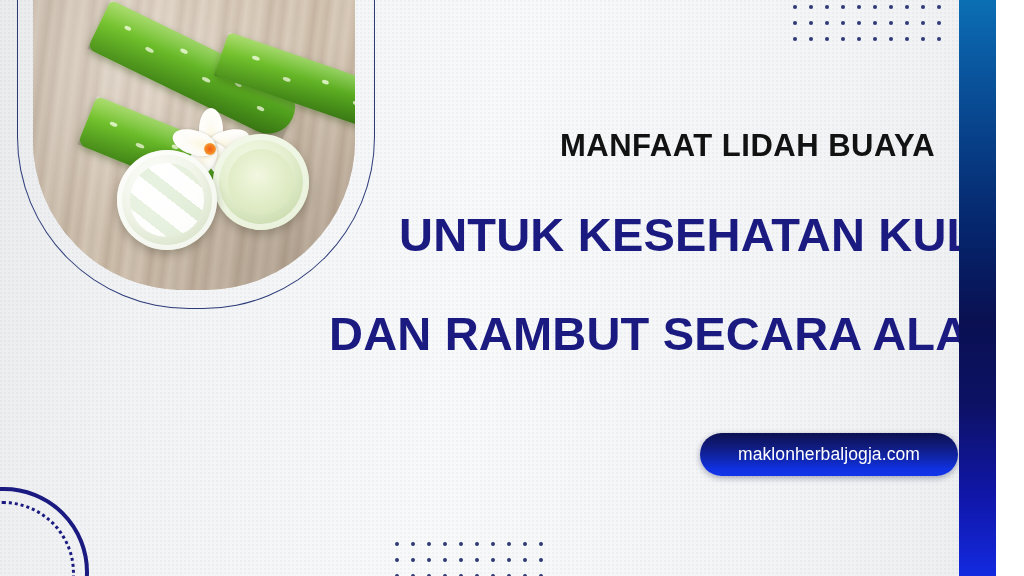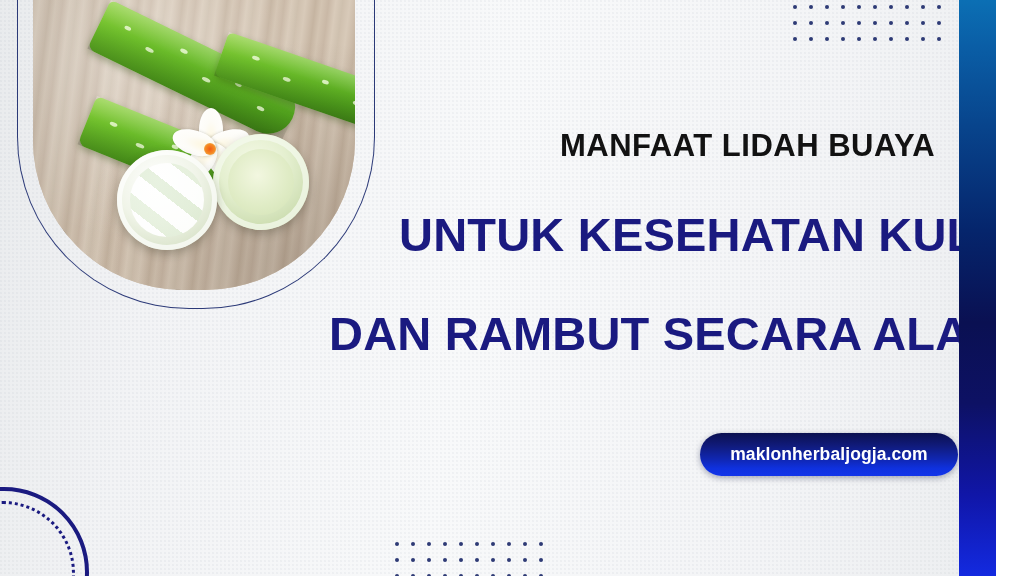--- a/index.html
+++ b/index.html
@@ -214,21 +214,21 @@
     border-radius: 22px;
     background: linear-gradient(180deg, #0b1050 0%, #101a78 28%, #1027b4 62%, #0f31de 82%, #1234ea 100%);
     display: flex;
     align-items: center;
     justify-content: center;
     box-shadow: 0 2px 6px rgba(10,16,60,0.35);
   }
   .url-pill span {
     color: #ffffff;
     font-size: 17.5px;
-    font-weight: 700;
+    font-weight: 400;
     letter-spacing: 0.1px;
   }
 
   
   .dot-grid { position: absolute; pointer-events: none; }
   .dot-grid i {
     position: absolute;
     width: 4px; height: 4px;
     border-radius: 50%;
     background: #2e3a75;

